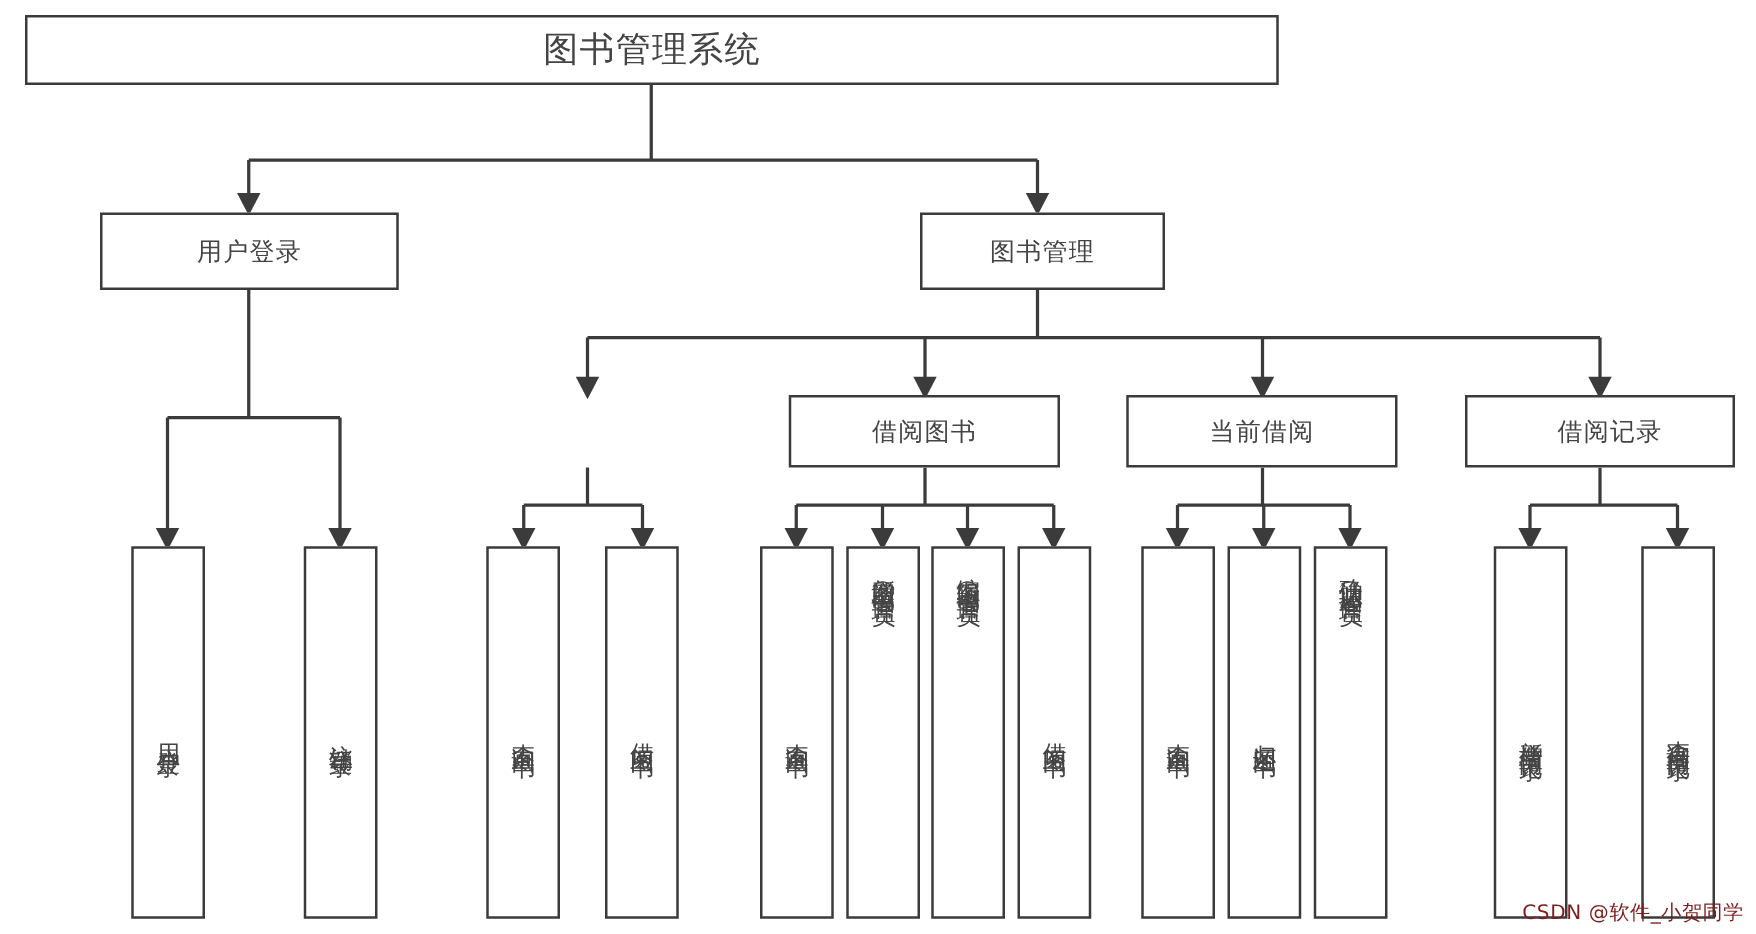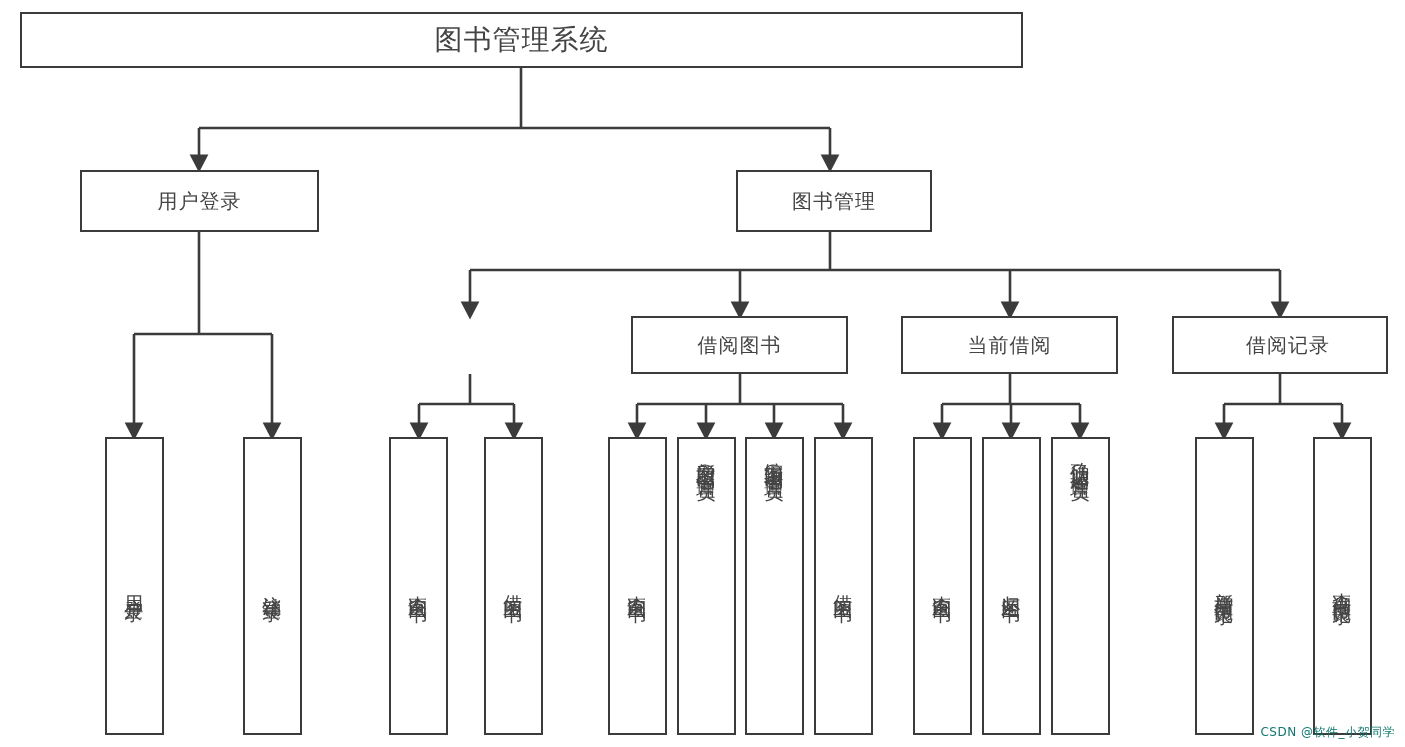--- a/index.html
+++ b/index.html
@@ -59,22 +59,22 @@
     display: block;
   }
   .leaf.center-text {
     align-items: center;
     padding-top: 0;
   }
   #watermark {
     position: absolute;
     right: 10px;
     bottom: 6px;
-    font-size: 12px;
-    color: #0f766e;
+    font-size: 16px;
+    color: #7f1d1d;
     letter-spacing: 0.5px;
     white-space: nowrap;
   }
 </style>
 </head>
 <body>
 
 <div id="diagram-root">
 
   <svg id="connector-layer" width="1405" height="747" viewBox="0 0 1405 747">

